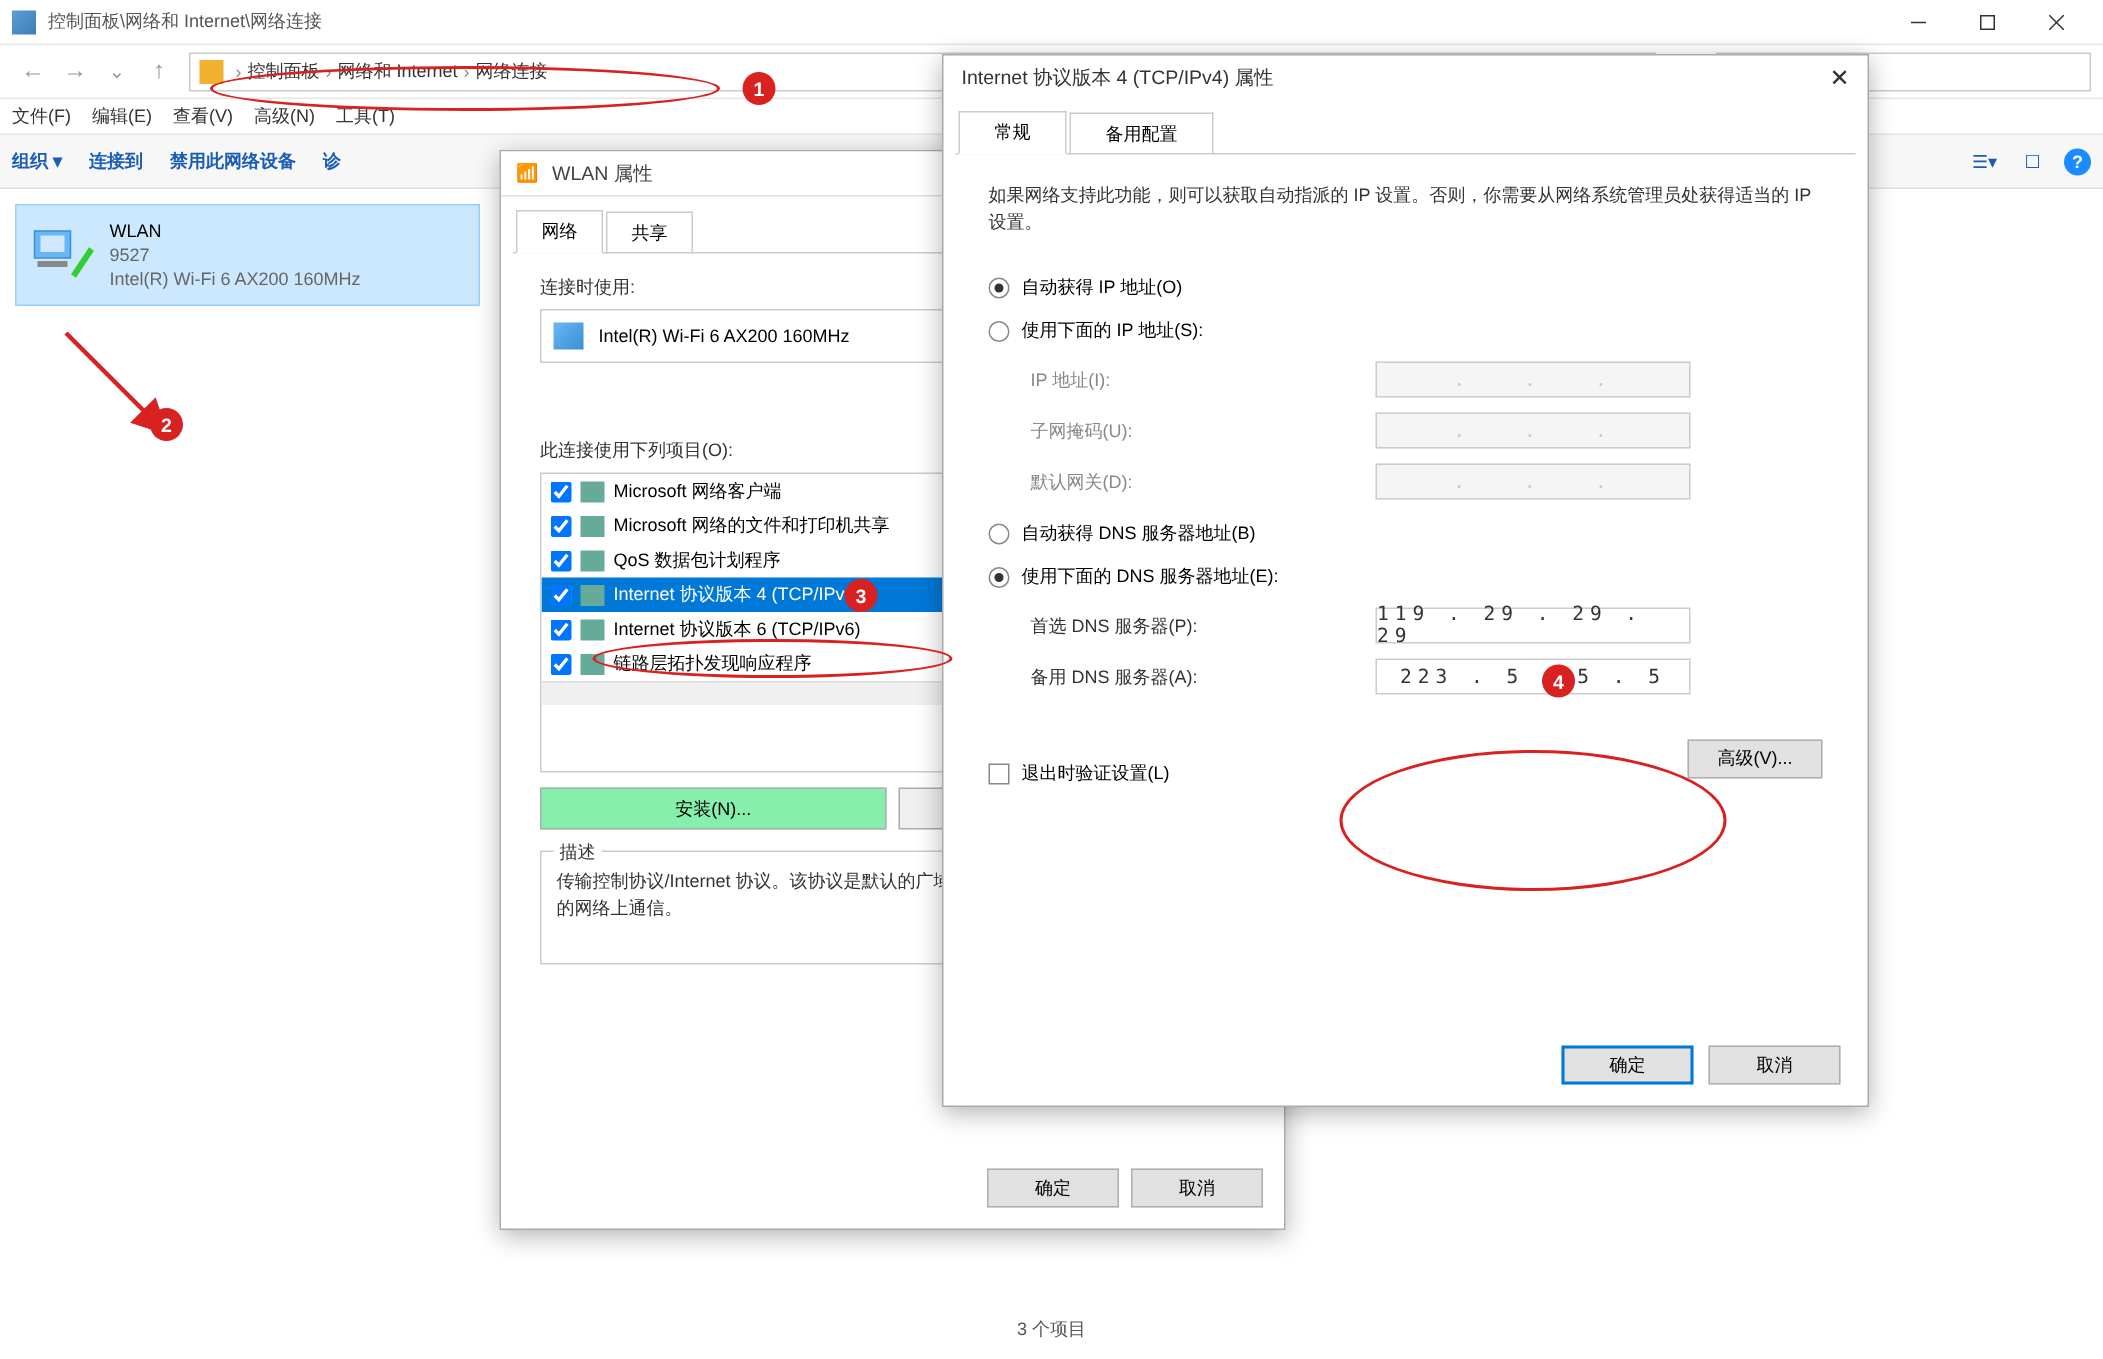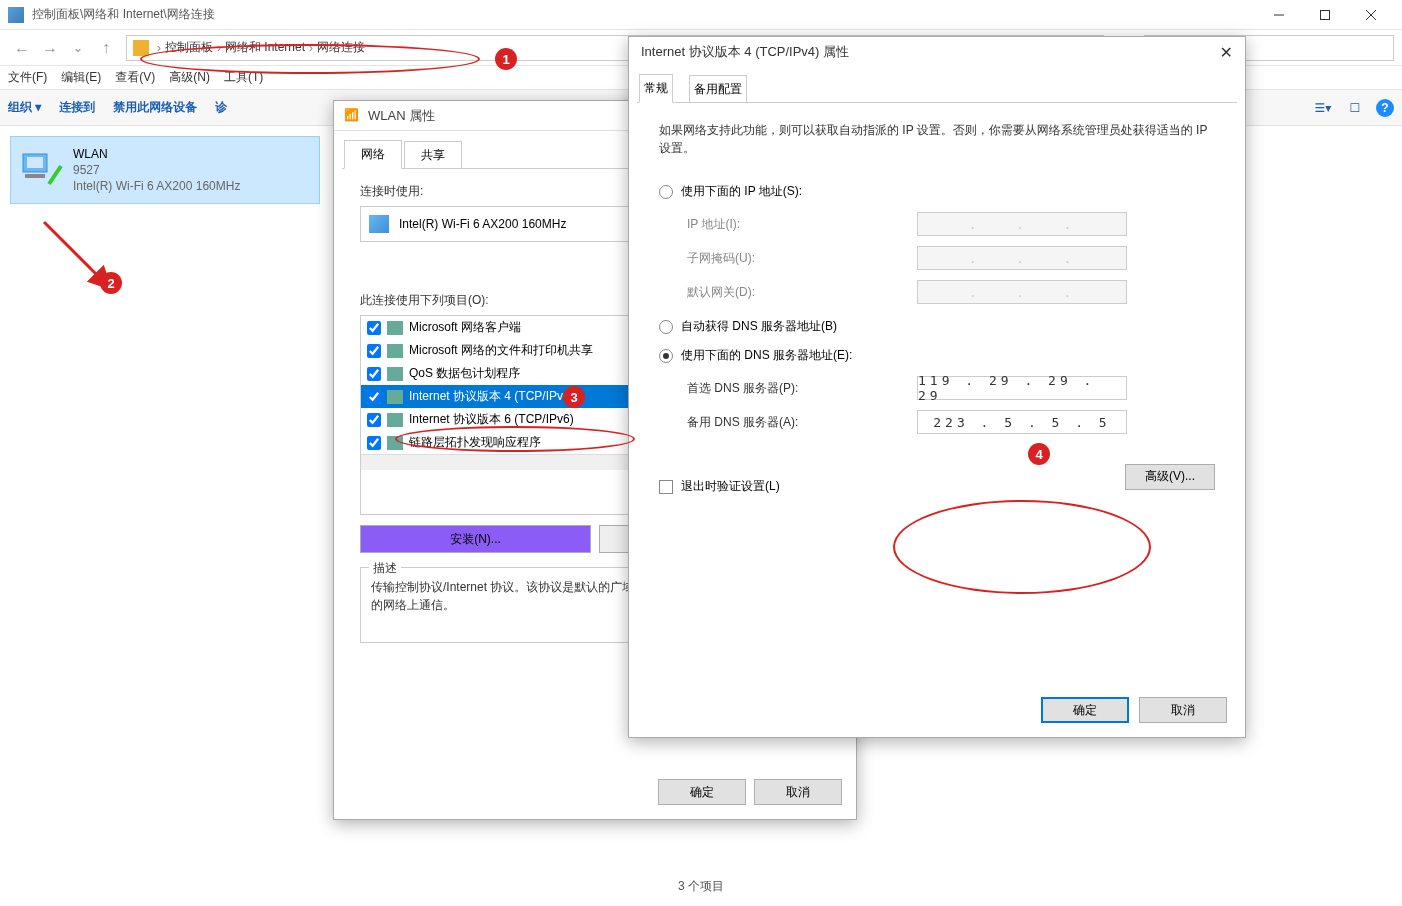--- a/index.html
+++ b/index.html
@@ -62,34 +62,34 @@
 .wlan-adapter-box { border: 1px solid #ccc; padding: 8px; display: flex; align-items: center; gap: 10px; margin-bottom: 18px; }
 .adapter-icon { width: 20px; height: 18px; background: linear-gradient(135deg,#6ab7f5,#3a8fd4); }
 .wlan-items-box { border: 1px solid #ccc; height: 200px; overflow: hidden; margin-bottom: 10px; }
 .wlan-item { display: flex; align-items: center; padding: 3px 6px; gap: 6px; }
 .wlan-item.sel { background: #0078d7; color: #fff; }
 .wlan-chk { width: 14px; height: 14px; }
 .wlan-item-icon { width: 16px; height: 14px; background: #6a9; }
 .wlan-item-text { white-space: nowrap; }
 .scroll-h { height: 16px; background: #f0f0f0; border-top: 1px solid #ddd; }
 .wlan-btns { display: flex; gap: 8px; margin-bottom: 14px; }
-.wlan-btn { flex: 1; height: 28px; border: 1px solid #adadad; background: #8b5cf6; display: flex; align-items: center; justify-content: center; }
+.wlan-btn { flex: 1; height: 28px; border: 1px solid #adadad; background: #86efac; display: flex; align-items: center; justify-content: center; }
 .wlan-btn.disabled { color: #888; background: #efefef; }
 .wlan-desc { border: 1px solid #ccc; padding: 10px; height: 76px; position: relative; }
 .wlan-desc-label { position: absolute; top: -8px; left: 8px; background: #fff; padding: 0 4px; color: #333; }
 .wlan-footer { position: absolute; bottom: 14px; right: 14px; display: flex; gap: 8px; }
 .dlg-btn { width: 88px; height: 26px; border: 1px solid #adadad; background: #e1e1e1; display: flex; align-items: center; justify-content: center; }
 
 
 .ipv4-dialog { position: absolute; top: 36px; left: 628px; width: 618px; height: 702px; background: #fff; border: 1px solid #aaa; box-shadow: 0 4px 16px rgba(0,0,0,0.3); }
 .ipv4-title { height: 30px; display: flex; align-items: center; padding: 0 12px; justify-content: space-between; }
 .ipv4-title-text { font-size: 13px; color: #333; }
 .close-x { font-size: 16px; color: #333; }
 .ipv4-tabs { height: 32px; display: flex; align-items: flex-end; padding: 0 10px; margin-top: 4px; }
-.ipv4-tab { padding: 5px 4px; border: 1px solid #ccc; border-bottom: none; background: #fff; margin-right: 16px; }
+.ipv4-tab { padding: 5px 23px; border: 1px solid #ccc; border-bottom: none; background: #fff; margin-right: 2px; }
 .ipv4-tab.active { border-bottom: 1px solid #fff; position: relative; z-index: 2; }
 .ipv4-body { padding: 18px 22px; border-top: 1px solid #ccc; margin: 0 8px; position: relative; top: -1px; }
 .ipv4-intro { color: #333; line-height: 1.5; margin-bottom: 26px; }
 .radio-row { display: flex; align-items: center; gap: 8px; margin-bottom: 12px; }
 .radio { width: 14px; height: 14px; border-radius: 50%; border: 1px solid #888; display: flex; align-items: center; justify-content: center; }
 .radio.checked::after { content: ''; width: 6px; height: 6px; border-radius: 50%; background: #333; }
 .ip-grid { margin-left: 28px; margin-bottom: 14px; }
 .ip-row { display: flex; align-items: center; margin-bottom: 10px; }
 .ip-label { width: 230px; color: #888; }
 .ip-input { width: 210px; height: 24px; border: 1px solid #ccc; background: #fff; display: flex; align-items: center; justify-content: center; color: #333; letter-spacing: 4px; font-family: monospace; font-size: 13px; }
@@ -264,20 +264,24 @@
     <span class="ipv4-title-text">Internet 协议版本 4 (TCP/IPv4) 属性</span>
     <span class="close-x">✕</span>
   </div>
   <div class="ipv4-tabs">
     <div class="ipv4-tab active">常规</div>
     <div class="ipv4-tab">备用配置</div>
   </div>
   <div class="ipv4-body">
     <div class="ipv4-intro">如果网络支持此功能，则可以获取自动指派的 IP 设置。否则，你需要从网络系统管理员处获得适当的 IP 设置。</div>
     <div class="radio-row">
+      <div class="radio checked"></div>
+      <span>自动获得 IP 地址(O)</span>
+    </div>
+    <div class="radio-row">
       <div class="radio"></div>
       <span>使用下面的 IP 地址(S):</span>
     </div>
     <div class="ip-grid">
       <div class="ip-row">
           <span class="ip-label">IP 地址(I):</span>
           <div class="ip-input disabled">.&nbsp;&nbsp;&nbsp;.&nbsp;&nbsp;&nbsp;.</div>
         </div>
       <div class="ip-row">
           <span class="ip-label">子网掩码(U):</span>

